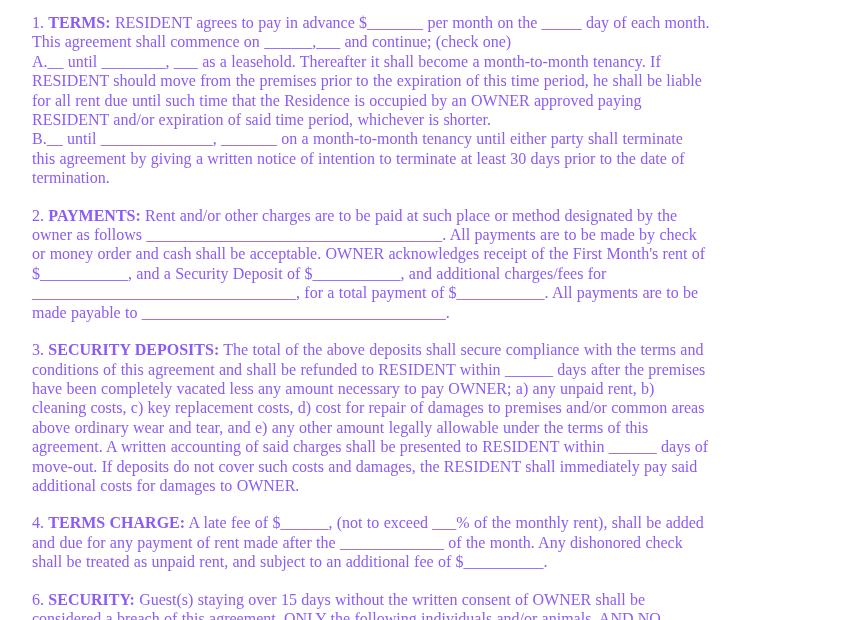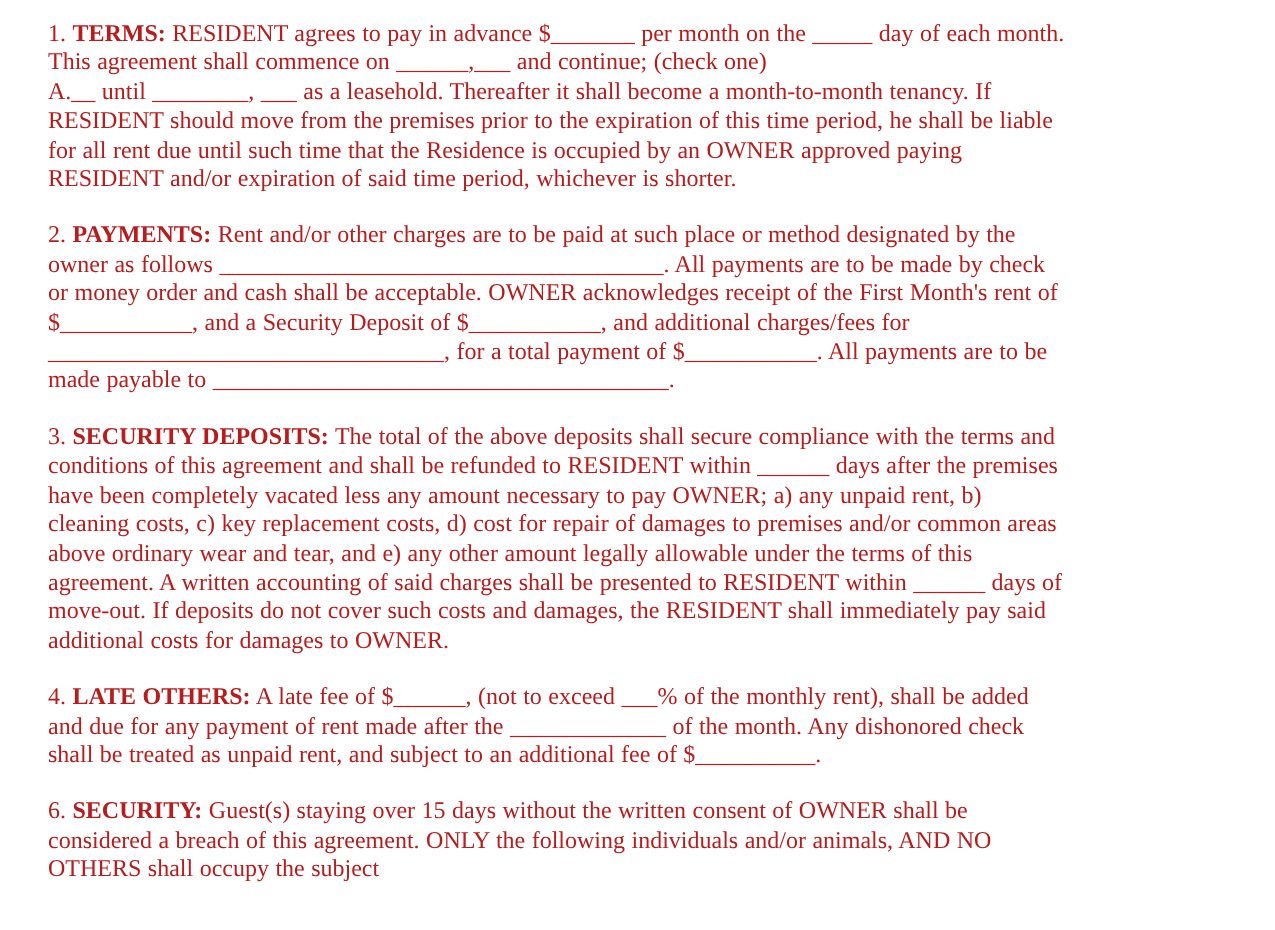--- a/index.html
+++ b/index.html
@@ -11,21 +11,21 @@
     position: relative;
     width: 740px;
     height: 620px;
     overflow: hidden;
     box-sizing: border-box;
     background: #ffffff;
     padding: 13px 30px 0 32px;
     font-family: "Liberation Serif", "DejaVu Serif", serif;
     font-size: 16px;
     line-height: 19.4px;
-    color: #b91c1c;
+    color: #8b5cf6;
     -webkit-font-smoothing: antialiased;
   }
   .doc-section {
     margin: 18px 0 0 0;
   }
   .doc-section:first-child {
     margin-top: 0;
   }
   .para {
     margin: 0;
@@ -41,32 +41,33 @@
   }
 </style>
 </head>
 <body>
 
 <div class="page">
 
   <section class="doc-section">
     <p class="para"><span class="sec-num">1.</span> <span class="sec-title">TERMS:</span> <span>RESIDENT agrees to pay in advance $_______ per month on the _____ day of each month. This agreement shall commence on ______,___ and continue; (check one)</span></p>
     <p class="para">A.__ until ________, ___ as a leasehold. Thereafter it shall become a month-to-month tenancy. If RESIDENT should move from the premises prior to the expiration of this time period, he shall be liable for all rent due until such time that the Residence is occupied by an OWNER approved paying RESIDENT and/or expiration of said time period, whichever is shorter.</p>
+    <p class="para">B.__ until ______________, _______ on a month-to-month tenancy until either party shall terminate this agreement by giving a written notice of intention to terminate at least 30 days prior to the date of termination.</p>
   </section>
 
   <section class="doc-section">
     <p class="para"><span class="sec-num">2.</span> <span class="sec-title">PAYMENTS:</span> <span>Rent and/or other charges are to be paid at such place or method designated by the owner as follows _____________________________________. All payments are to be made by check or money order and cash shall be acceptable. OWNER acknowledges receipt of the First Month's rent of $___________, and a Security Deposit of $___________, and additional charges/fees for _________________________________, for a total payment of $___________. All payments are to be made payable to ______________________________________.</span></p>
   </section>
 
   <section class="doc-section">
     <p class="para"><span class="sec-num">3.</span> <span class="sec-title">SECURITY DEPOSITS:</span> <span>The total of the above deposits shall secure compliance with the terms and conditions of this agreement and shall be refunded to RESIDENT within ______ days after the premises have been completely vacated less any amount necessary to pay OWNER; a) any unpaid rent, b) cleaning costs, c) key replacement costs, d) cost for repair of damages to premises and/or common areas above ordinary wear and tear, and e) any other amount legally allowable under the terms of this agreement. A written accounting of said charges shall be presented to RESIDENT within ______ days of move-out. If deposits do not cover such costs and damages, the RESIDENT shall immediately pay said additional costs for damages to OWNER.</span></p>
   </section>
 
   <section class="doc-section">
-    <p class="para"><span class="sec-num">4.</span> <span class="sec-title">LATE OTHERS:</span> <span>A late fee of $______, (not to exceed ___% of the monthly rent), shall be added and due for any payment of rent made after the _____________ of the month. Any dishonored check shall be treated as unpaid rent, and subject to an additional fee of $__________.</span></p>
+    <p class="para"><span class="sec-num">4.</span> <span class="sec-title">TERMS CHARGE:</span> <span>A late fee of $______, (not to exceed ___% of the monthly rent), shall be added and due for any payment of rent made after the _____________ of the month. Any dishonored check shall be treated as unpaid rent, and subject to an additional fee of $__________.</span></p>
   </section>
 
 
   <section class="doc-section">
     <p class="para"><span class="sec-num">6.</span> <span class="sec-title">SECURITY:</span> <span>Guest(s) staying over 15 days without the written consent of OWNER shall be considered a breach of this agreement. ONLY the following individuals and/or animals, AND NO OTHERS shall occupy the subject</span></p>
   </section>
 
 </div>
 
 </body></html>

